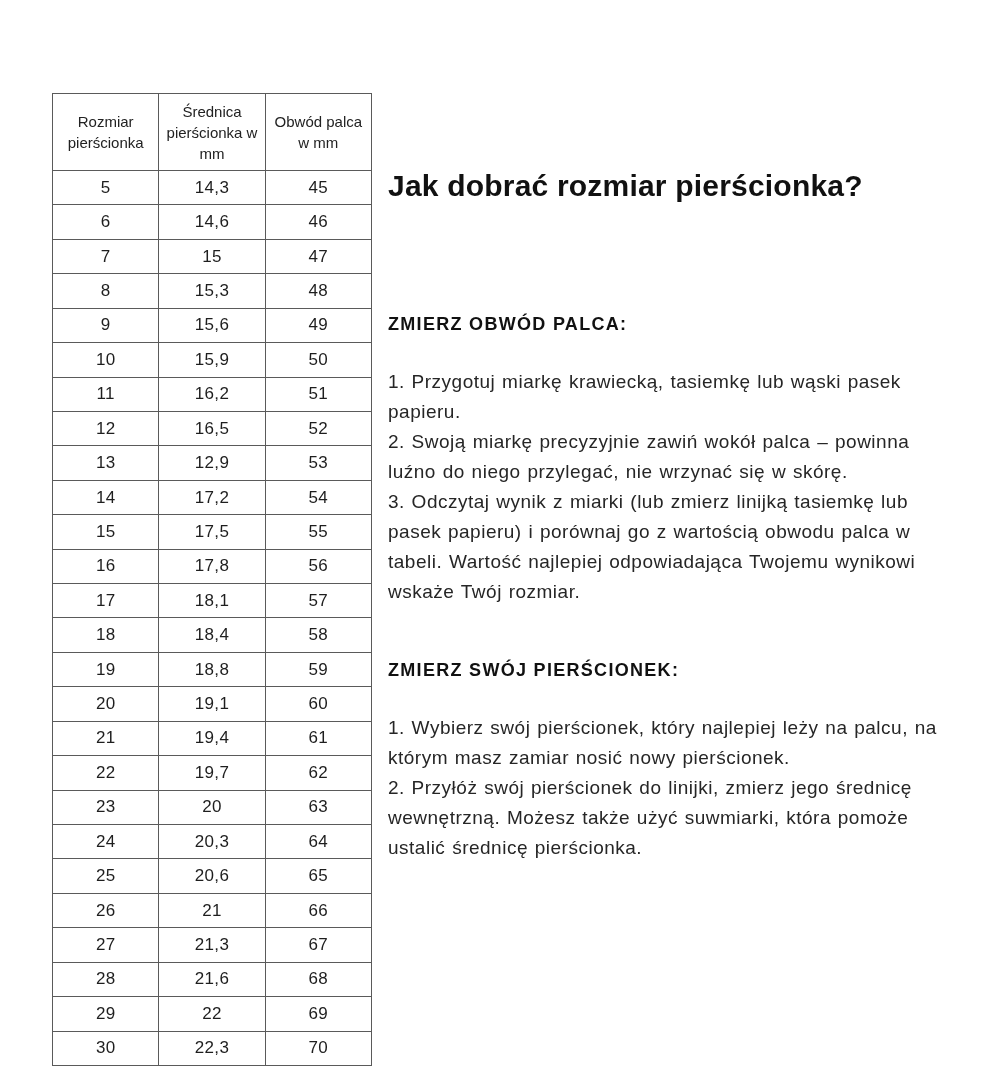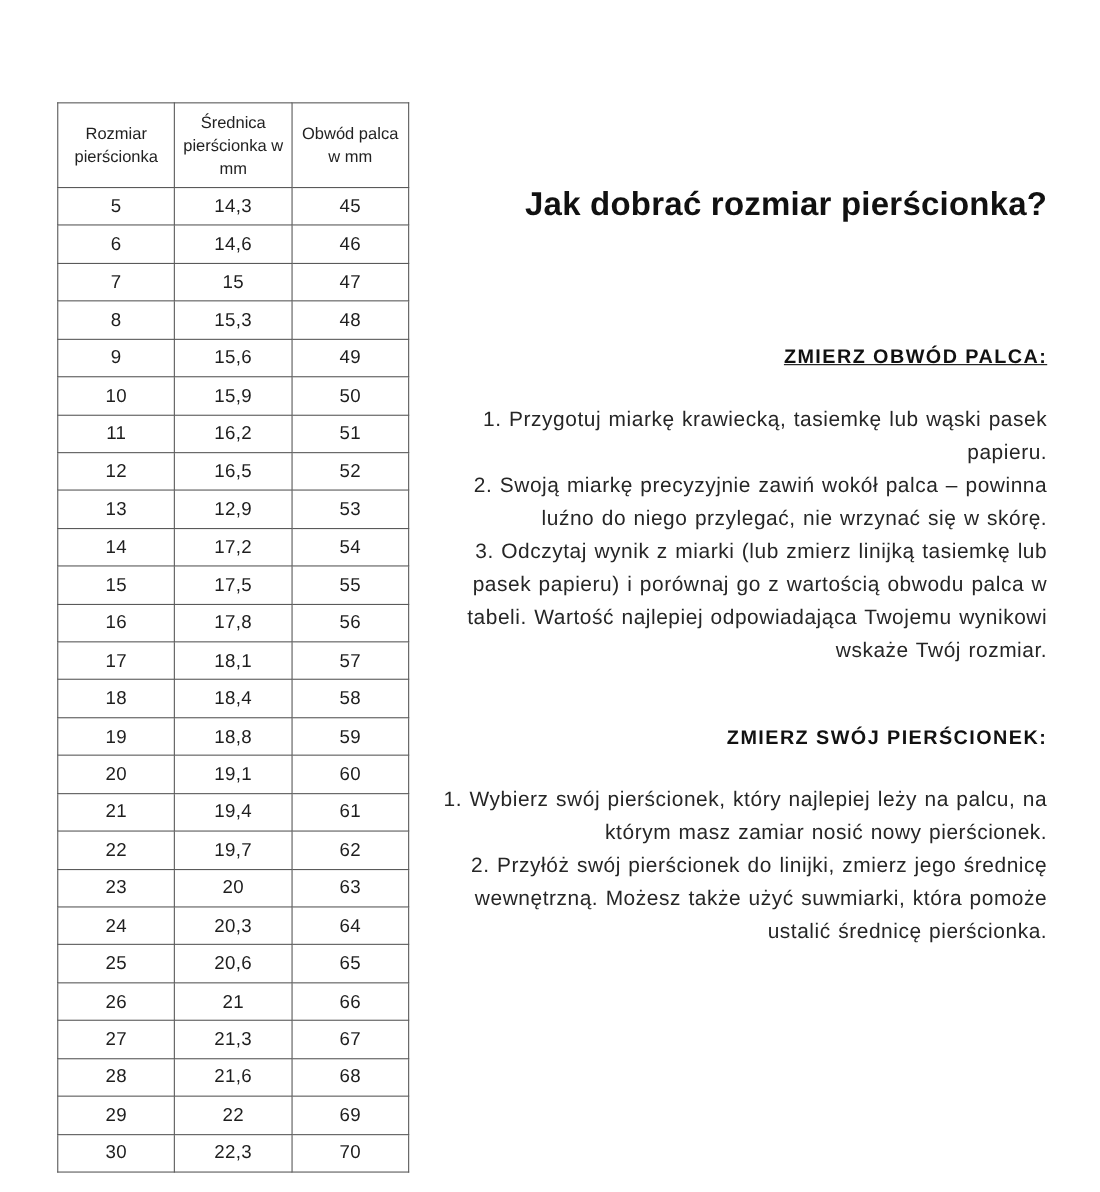--- a/index.html
+++ b/index.html
@@ -43,38 +43,38 @@
     color: #1e1e1e;
     letter-spacing: 0.3px;
   }
 
   
   .content {
     position: absolute;
     left: 388px;
     top: 166px;
     width: 564px;
-    text-align: right;
+    text-align: left;
   }
   h1.page-title {
     font-size: 30px;
     line-height: 40px;
     font-weight: 700;
     color: #111111;
     letter-spacing: 0.2px;
   }
   h2.section-heading {
     font-size: 18px;
     line-height: 22px;
     font-weight: 700;
     color: #111111;
     letter-spacing: 1.3px;
     text-transform: uppercase;
   }
-  #section-1 h2.section-heading { margin-top: 107px; text-decoration: underline; }
+  #section-1 h2.section-heading { margin-top: 107px; }
   #section-2 h2.section-heading { margin-top: 52px; }
   .items { margin-top: 32px; }
   #section-2 .items { }
   .items p.item {
     font-size: 19px;
     line-height: 30px;
     color: #262626;
     letter-spacing: 0.5px;
     word-spacing: 1px;
   }

